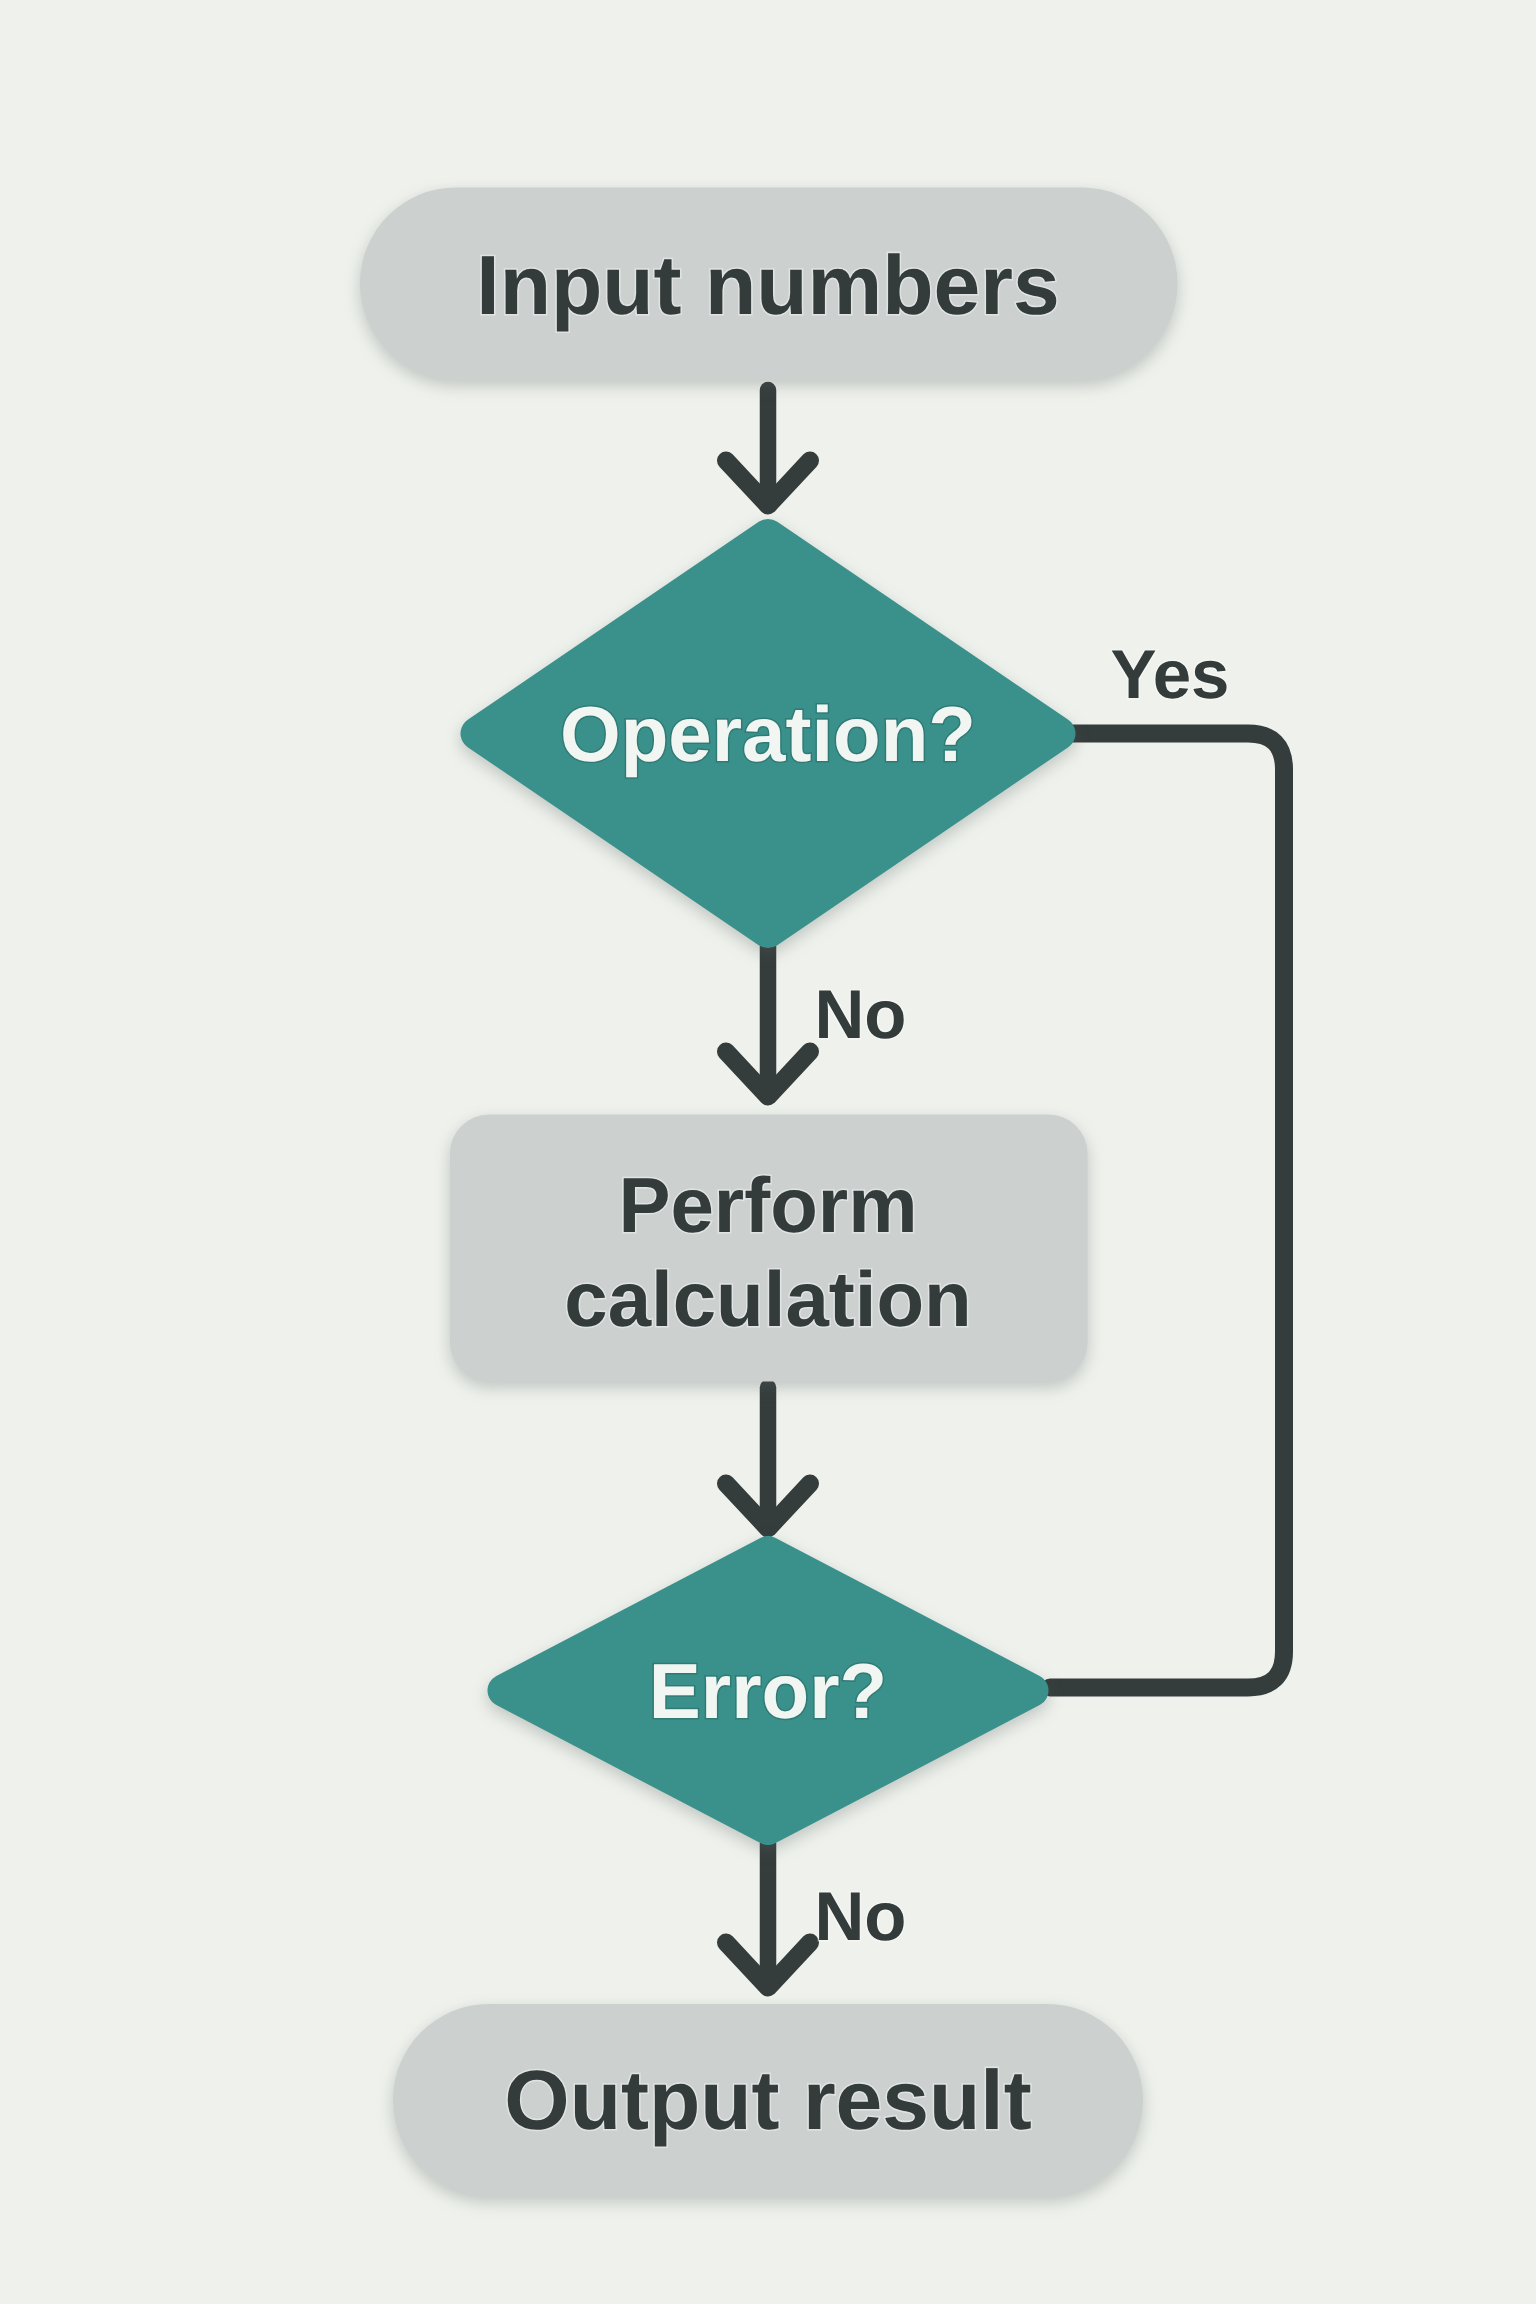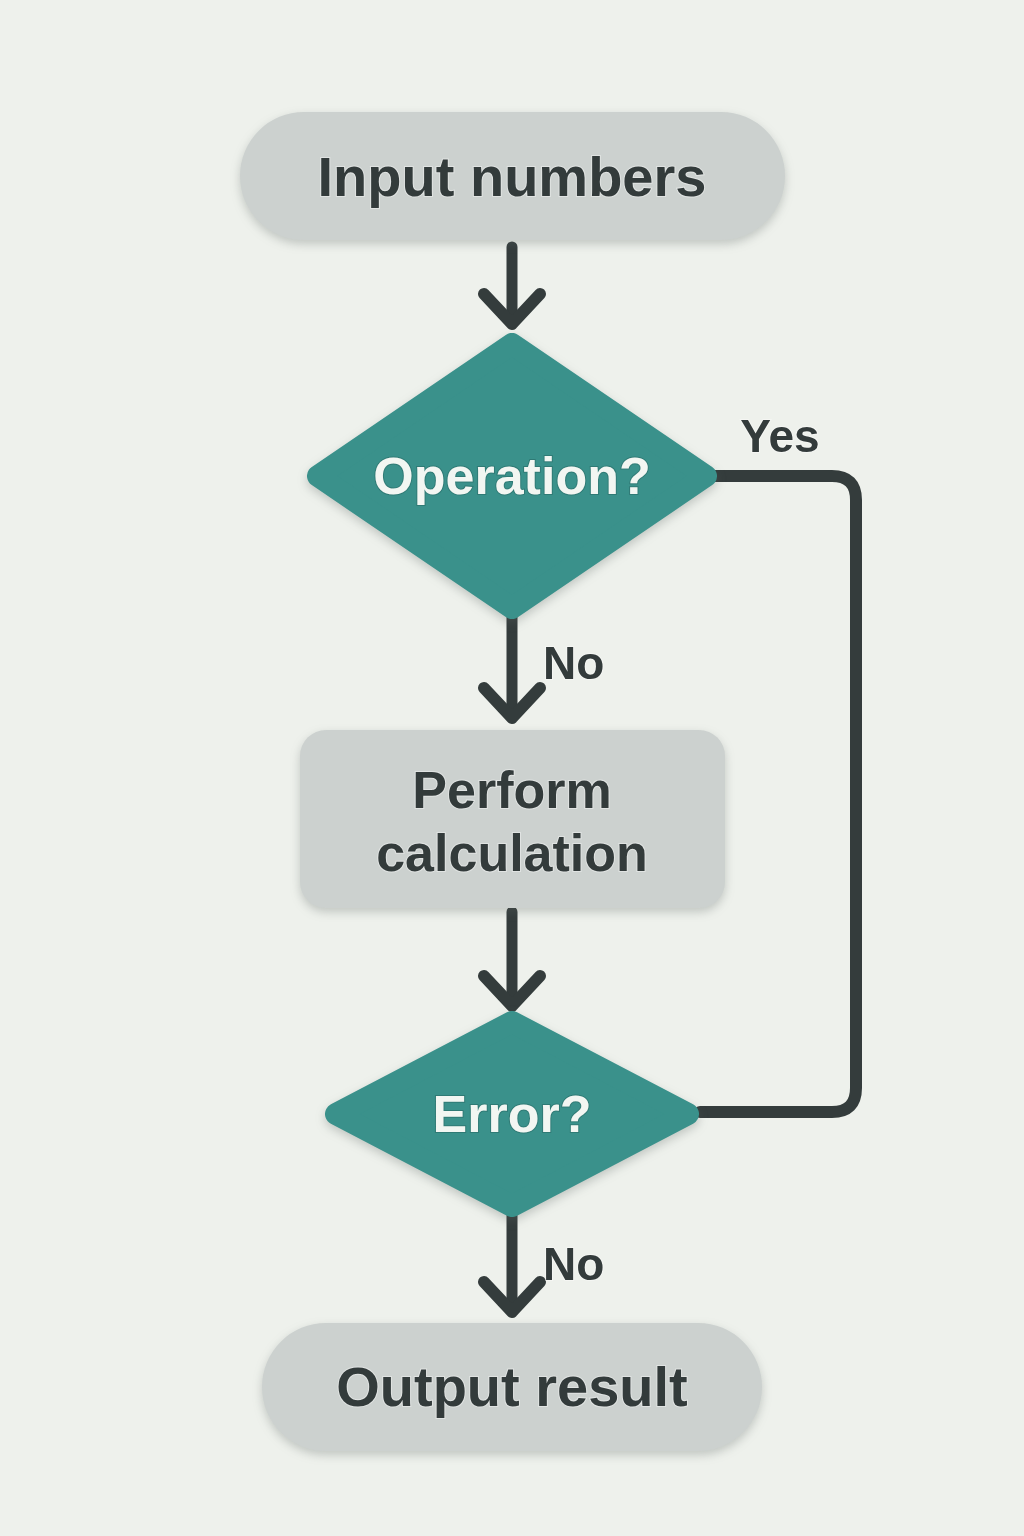--- a/index.html
+++ b/index.html
@@ -10,21 +10,21 @@
     --text-dark: #333b3b;
     --text-light: #f2f6f2;
   }
   * { margin: 0; padding: 0; box-sizing: border-box; }
   html, body {
     width: 1024px; height: 1536px;
     background: var(--background);
     font-family: "Liberation Sans", sans-serif;
     overflow: hidden;
   }
-  .canvas { position: relative; width: 1024px; height: 1224px; }
+  .canvas { position: relative; width: 1024px; height: 1224px; margin-top: 13px; }
   svg { display: block; }
 
   .shape-gray  { fill: var(--node-gray); }
   .shape-teal  {
     fill: var(--decision-teal);
     stroke: var(--decision-teal);
     stroke-width: 22px;
     stroke-linejoin: round;
   }
   .edge-line {

